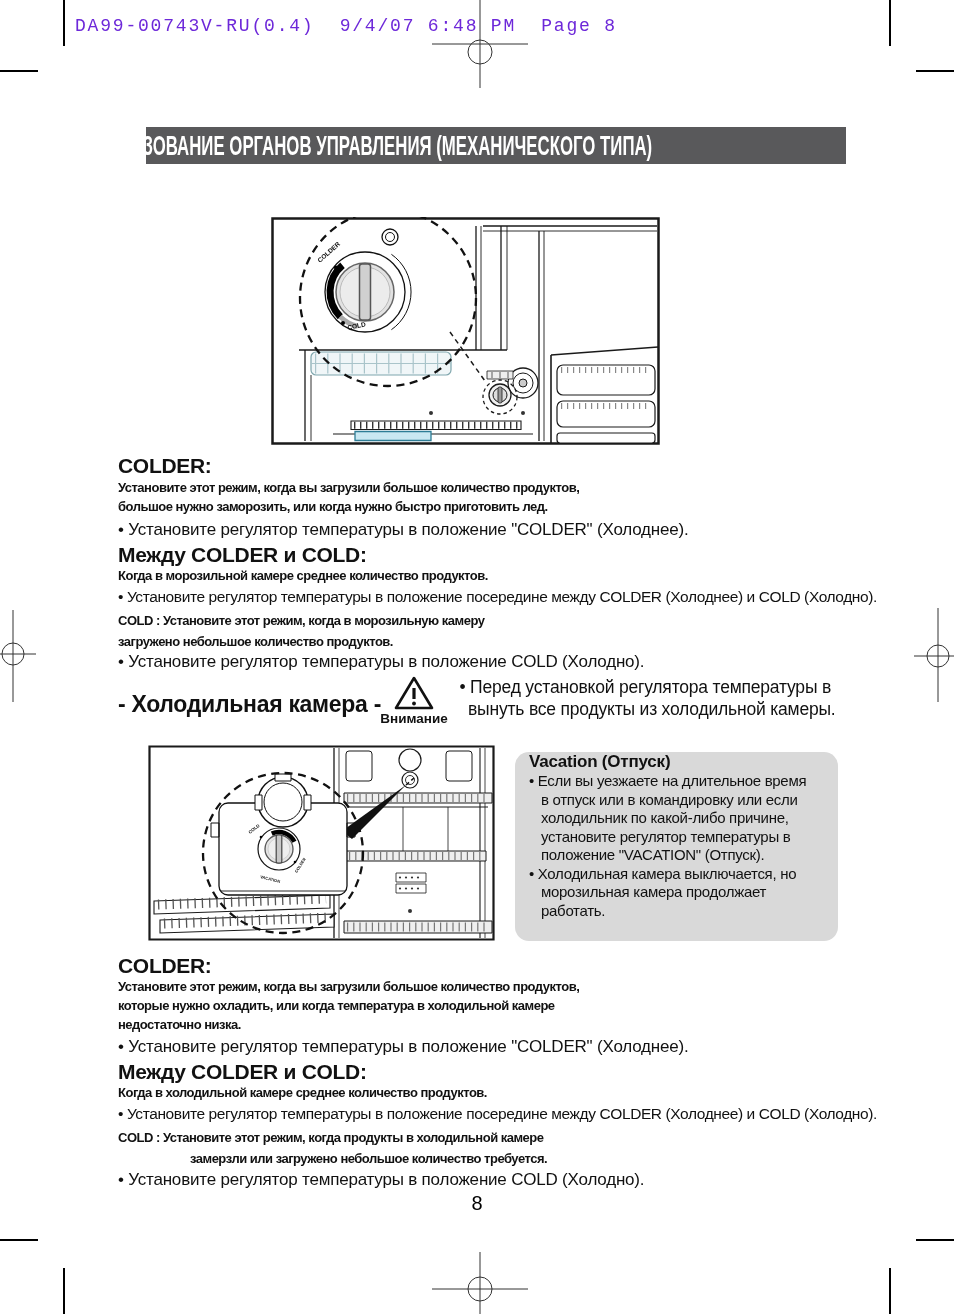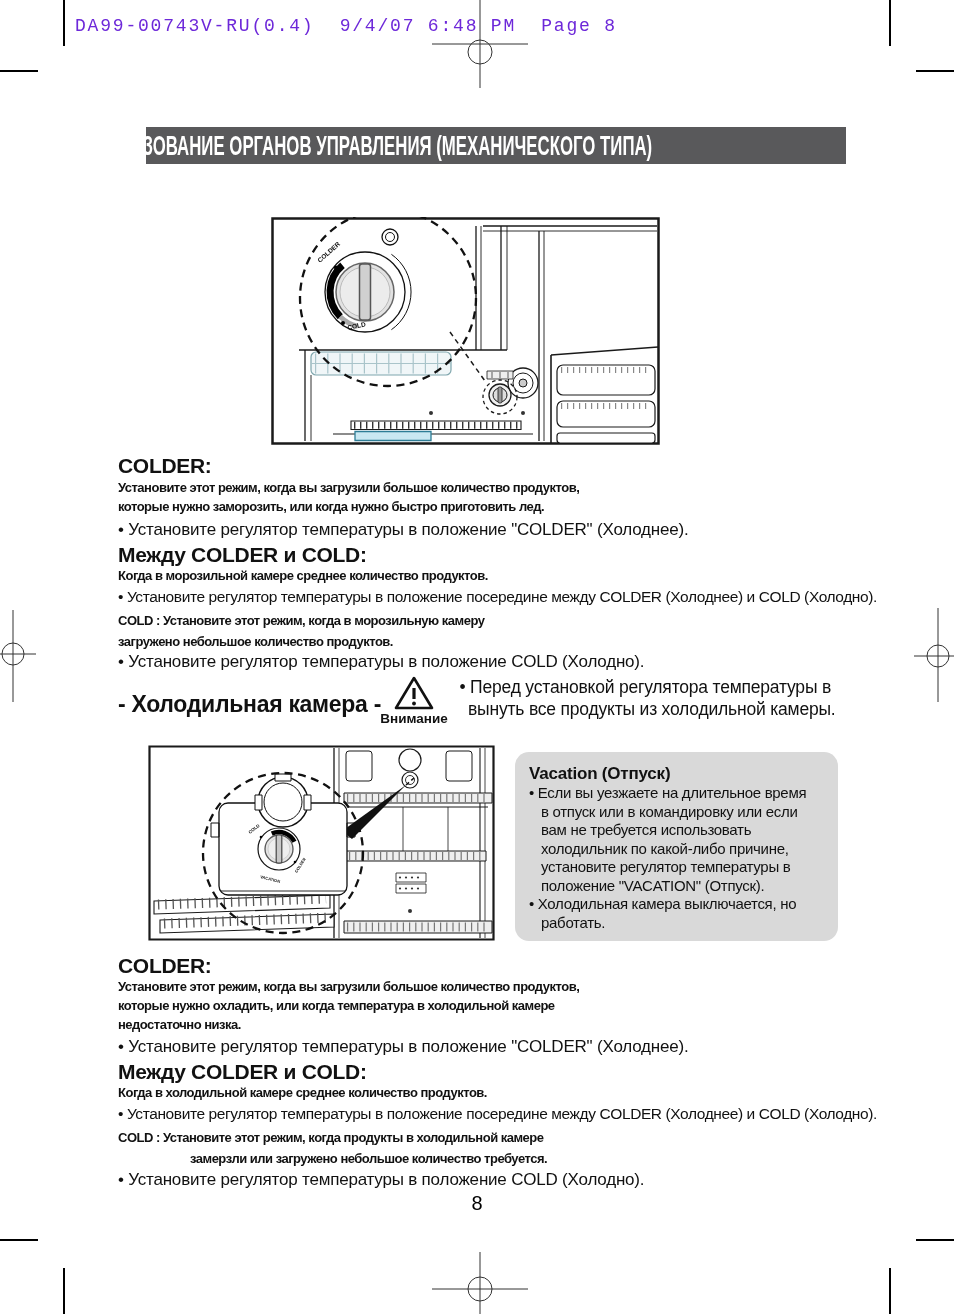--- a/index.html
+++ b/index.html
@@ -21,21 +21,21 @@
   .h-block{font-weight:bold;font-size:21px;letter-spacing:-0.3px;white-space:nowrap;}
   .b-bold{font-weight:bold;font-size:13px;line-height:19px;letter-spacing:-0.5px;white-space:nowrap;}
   .b-bold.lh21{line-height:21px;}
   .b-reg{font-size:17px;letter-spacing:-0.2px;white-space:nowrap;}
   .b-cond{font-size:15.5px;letter-spacing:-0.4px;white-space:nowrap;}
   .note-text{font-size:17.5px;line-height:21.5px;letter-spacing:-0.2px;white-space:nowrap;}
   .note-text .cont{padding-left:13px;}
   .warn-label{font-weight:bold;font-size:13.5px;text-align:center;}
   
   .vac-box{left:515px;top:752px;width:323px;height:189px;background:#d9d9d9;border-radius:14px;
-           padding:12px 12px 0 14px;box-sizing:border-box;}
+           padding:0 12px 0 14px;box-sizing:border-box;}
   .vac-title{font-weight:bold;font-size:17px;line-height:20px;letter-spacing:-0.2px;}
   .vac-line{font-size:15px;line-height:18.5px;letter-spacing:-0.3px;white-space:nowrap;}
   .vac-line.cont{padding-left:12px;}
   .page-number{left:0;top:1192px;width:954px;text-align:center;font-size:20px;color:#000;}
   .reg-svg{position:absolute;}
   svg line,svg path,svg circle,svg rect,svg polygon{vector-effect:non-scaling-stroke;}
 </style>
 </head>
 <body>
 
@@ -153,21 +153,21 @@
         <circle cx="72" cy="106" r="2" fill="#000" stroke="none"></circle>
         <text transform="translate(49 46) rotate(-42)" font-size="6.5" font-weight="bold" fill="#111" stroke="none" font-family="Liberation Sans, sans-serif">COLDER</text>
         <text transform="translate(77 113) rotate(-12)" font-size="6.5" font-weight="bold" fill="#111" stroke="none" font-family="Liberation Sans, sans-serif">COLD</text>
       </g>
     </g>
   </svg>
 
   <div class="abs h-block" style="left:118px;top:454px;">COLDER:</div>
   <div class="abs b-bold" style="left:118px;top:478px;">
     <div>Установите этот режим, когда вы загрузили большое количество продуктов,</div>
-    <div>которые нужно заморозить, или когда нужно быстро приготовить лед.</div>
+    <div>большое нужно заморозить, или когда нужно быстро приготовить лед.</div>
   </div>
   <div class="abs b-reg" style="left:118px;top:520px;">• Установите регулятор температуры в положение "COLDER" (Холоднее).</div>
 
   <div class="abs h-block" style="left:118px;top:543px;">Между COLDER и COLD:</div>
   <div class="abs b-bold" style="left:118px;top:566px;">Когда в морозильной камере среднее количество продуктов.</div>
   <div class="abs b-cond" style="left:118px;top:588px;">• Установите регулятор температуры в положение посередине между COLDER (Холоднее) и COLD (Холодно).</div>
 
   <div class="abs b-bold lh21" style="left:118px;top:610px;">
     <div>COLD : Установите этот режим, когда в морозильную камеру</div>
     <div>загружено небольшое количество продуктов.</div>
@@ -271,25 +271,25 @@
         <text transform="translate(149 128) rotate(-58)" font-size="4" font-weight="bold" fill="#111" stroke="none" font-family="Liberation Sans, sans-serif">COLDER</text>
       </g>
       <circle cx="135" cy="108" r="80" stroke-width="2.3" stroke-dasharray="8 5.5"></circle>
     </g>
   </svg>
 
   <div class="abs vac-box">
     <div class="vac-title">Vacation (Отпуск)</div>
     <div class="vac-line">• Если вы уезжаете на длительное время</div>
     <div class="vac-line cont">в отпуск или в командировку или если</div>
-    <div class="vac-line cont">вам не требуется использовать</div>
     <div class="vac-line cont">холодильник по какой-либо причине,</div>
     <div class="vac-line cont">установите регулятор температуры в</div>
     <div class="vac-line cont">положение "VACATION" (Отпуск).</div>
     <div class="vac-line">• Холодильная камера выключается, но</div>
+    <div class="vac-line cont">морозильная камера продолжает</div>
     <div class="vac-line cont">работать.</div>
   </div>
 
   <div class="abs h-block" style="left:118px;top:954px;">COLDER:</div>
   <div class="abs b-bold" style="left:118px;top:977px;">
     <div>Установите этот режим, когда вы загрузили большое количество продуктов,</div>
     <div>которые нужно охладить, или когда температура в холодильной камере</div>
     <div>недостаточно низка.</div>
   </div>
   <div class="abs b-reg" style="left:118px;top:1037px;">• Установите регулятор температуры в положение "COLDER" (Холоднее).</div>

